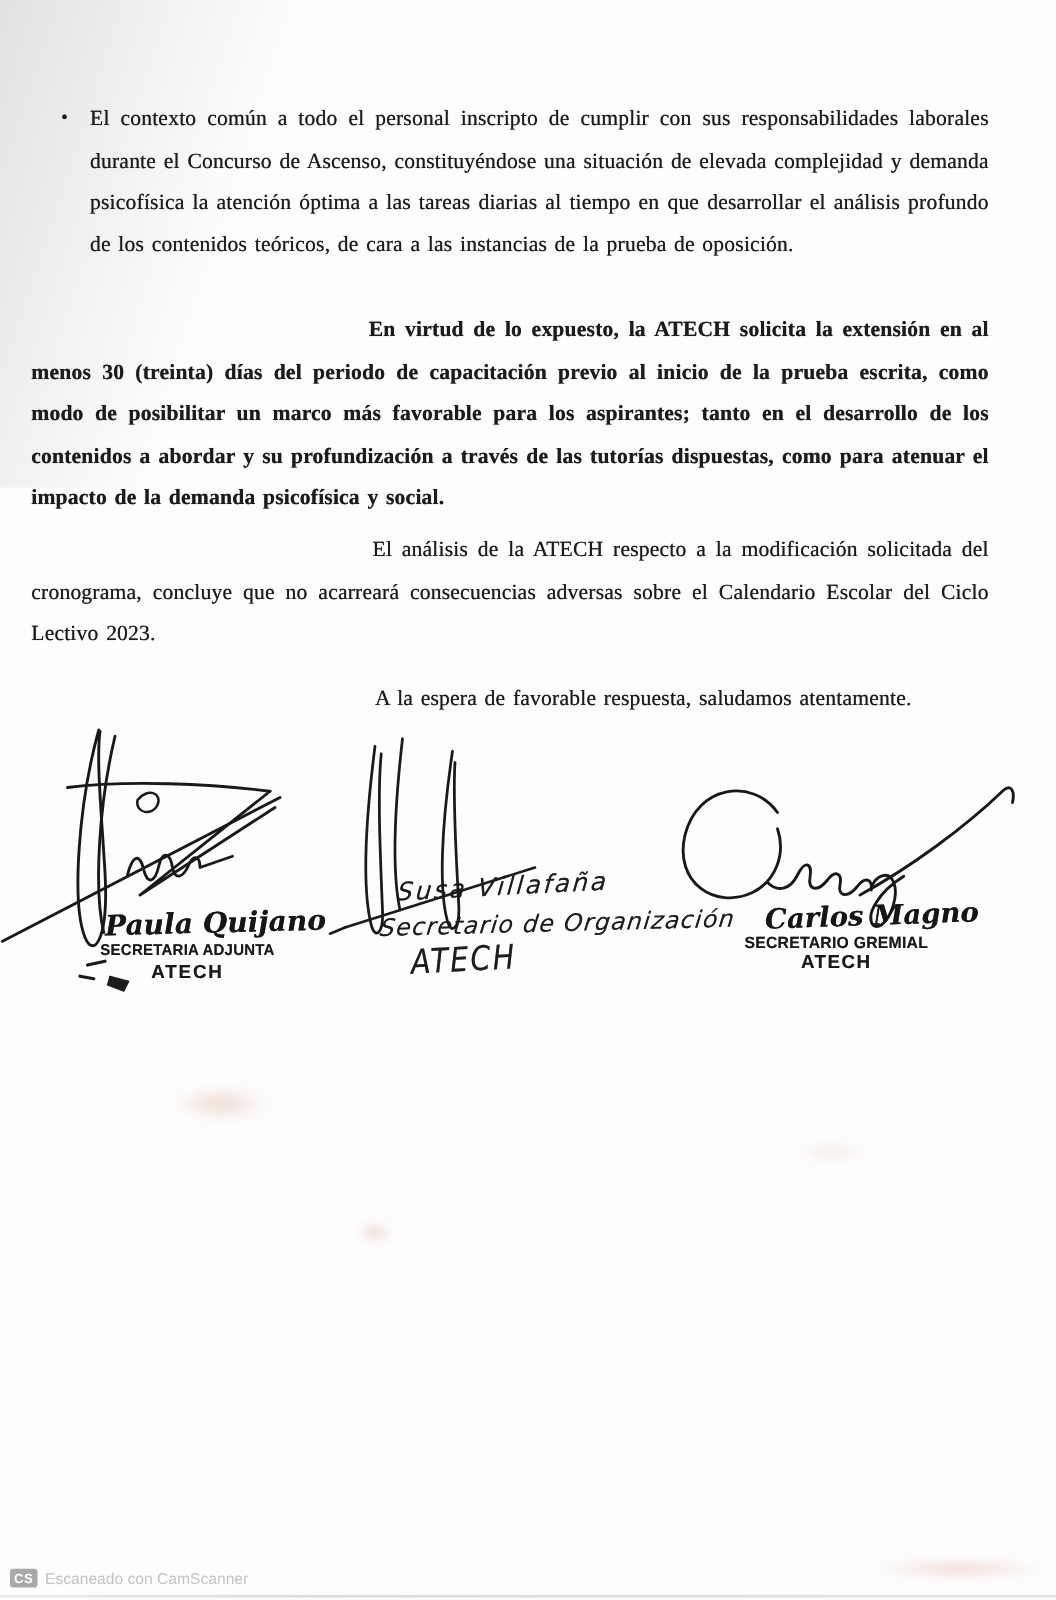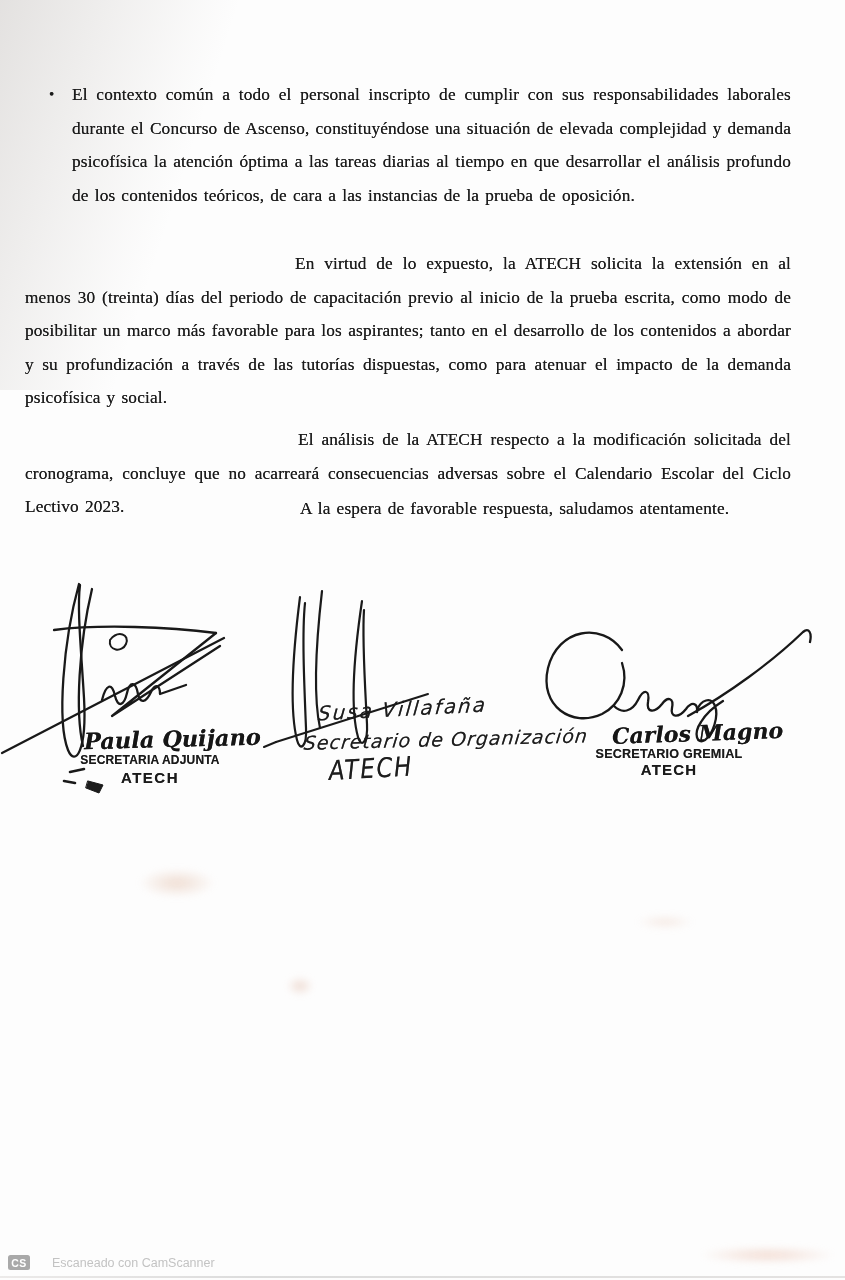--- a/index.html
+++ b/index.html
@@ -29,23 +29,23 @@
   }
   
   .para {
     position:absolute; left:25px; width:766px; box-sizing:border-box;
     font-size:17.3px; line-height:33.6px; text-align:justify;
     letter-spacing:0.15px; word-spacing:1.6px;
     text-shadow:0 0 0.55px rgba(15,15,15,0.8);
   }
   #p1 { top:78px; padding-left:47px; }
   #p1 .bullet { position:absolute; left:24px; top:0; font-size:15px; }
-  #p2 { top:247px; text-indent:270px; }
+  #p2 { top:247px; text-indent:270px;font-weight:bold; }
   #p3 { top:423px; text-indent:273px;font-family:Liberation Serif, serif; }
-  #closing { top:492px; text-indent:275px; text-align:left; }
+  #closing { top:542px; text-indent:275px; text-align:left; }
   
   .sig-svg { position:absolute; left:0; top:575px; width:845px; height:245px; }
   .script-name {
     position:absolute; font-family:"DejaVu Serif", serif; font-style:italic; font-weight:bold;
     white-space:nowrap; color:#161616; text-shadow:0 0 0.5px rgba(0,0,0,0.7);
   }
   .stamp {
     position:absolute; font-family:"Liberation Sans", sans-serif; font-weight:bold;
     text-align:center; white-space:nowrap; color:#1a1a1a; text-shadow:0 0 0.4px rgba(0,0,0,0.6);
   }
@@ -58,21 +58,21 @@
   #sig-left-org   { left:68px;  top:769px; width:164px; font-size:15px; letter-spacing:1.5px; }
   #sig-right-name  { left:612px; top:720px; font-size:22px; transform:rotate(-2deg); }
   #sig-right-title { left:585px; top:746px; width:168px; font-size:13px; letter-spacing:0.2px; transform:scaleX(0.97); }
   #sig-right-org   { left:585px; top:761px; width:168px; font-size:15px; letter-spacing:1.2px; }
   #sig-mid-name  { left:318px; top:697px; font-size:20px; letter-spacing:2px; transform:rotate(-3deg) skewX(-8deg); }
   #sig-mid-title { left:304px; top:728px; font-size:19px; letter-spacing:1px; transform:rotate(-1.5deg) skewX(-8deg); }
   #sig-mid-org   { left:328px; top:755px; font-size:27px; letter-spacing:2px; transform:rotate(-3deg) scaleX(0.85); transform-origin:left top; }
   
   .watermark {
     position:absolute; left:8px; top:1255px;
-    display:flex; align-items:center; gap:22px;
+    display:flex; align-items:center; gap:6px;
     font-family:"Liberation Sans", sans-serif;
   }
   .cs-badge {
     width:22px; height:15px; background:#a9a9a9; color:#ffffff;
     border-radius:2.5px; font-size:10.5px; font-weight:bold;
     display:flex; align-items:center; justify-content:center; letter-spacing:0.5px;
   }
   .wm-label { color:#c3c3c3; font-size:12.5px; }
 </style>
 </head>

